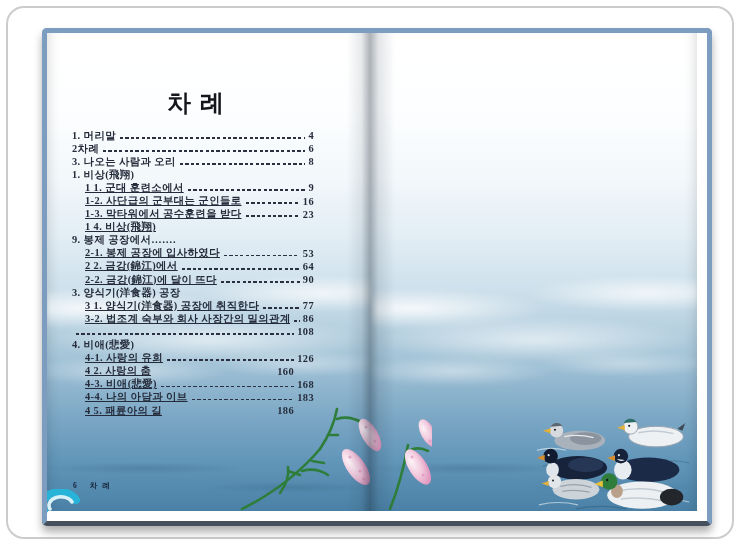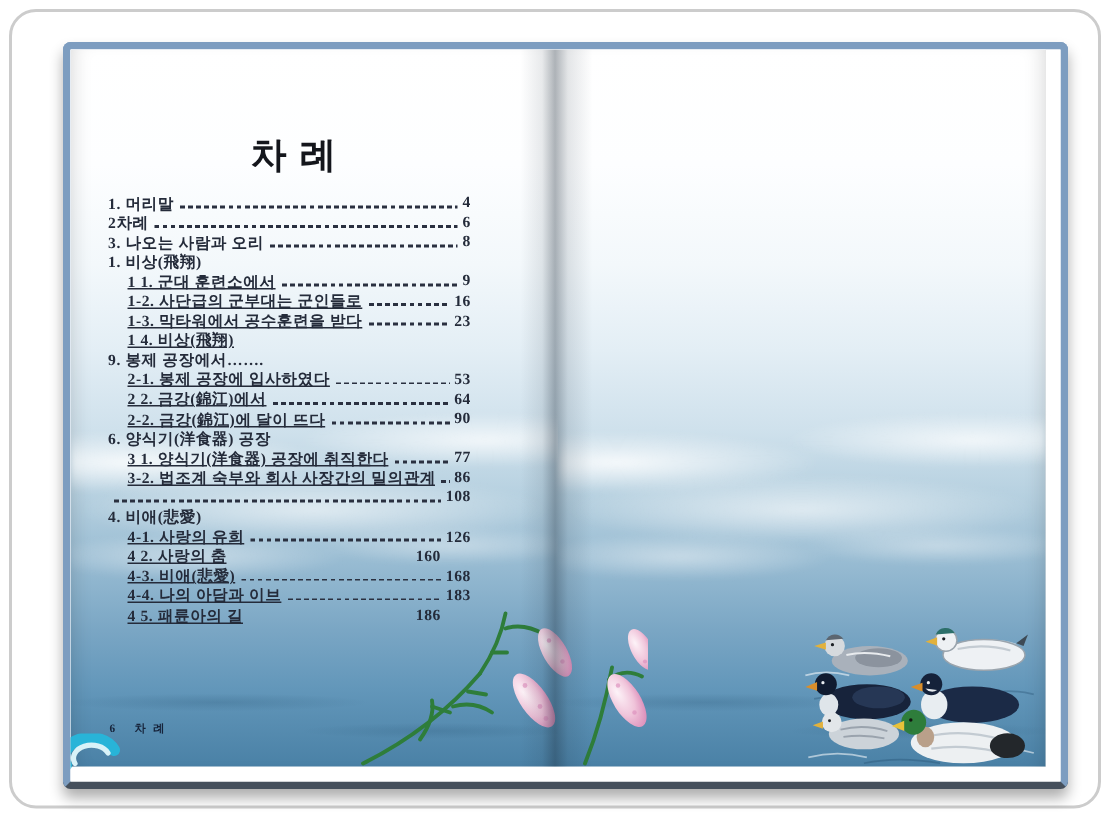--- a/index.html
+++ b/index.html
@@ -114,21 +114,21 @@
             <span class="t">2 2. 금강(錦江)에서</span>
             <span class="leader"></span>
             <span class="num">64</span>
           </div>
           <div class="row ind1">
             <span class="t">2-2. 금강(錦江)에 달이 뜨다</span>
             <span class="leader"></span>
             <span class="num">90</span>
           </div>
           <div class="row ind0 nodash nopage">
-            <span class="t">6. 양식기(洋食器) 공장</span>
+            <span class="t">3. 양식기(洋食器) 공장</span>
 
           </div>
           <div class="row ind1">
             <span class="t">3 1. 양식기(洋食器) 공장에 취직한다</span>
             <span class="leader"></span>
             <span class="num">77</span>
           </div>
           <div class="row ind1">
             <span class="t">3-2. 법조계 숙부와 회사 사장간의 밀의관계</span>
             <span class="leader"></span>

